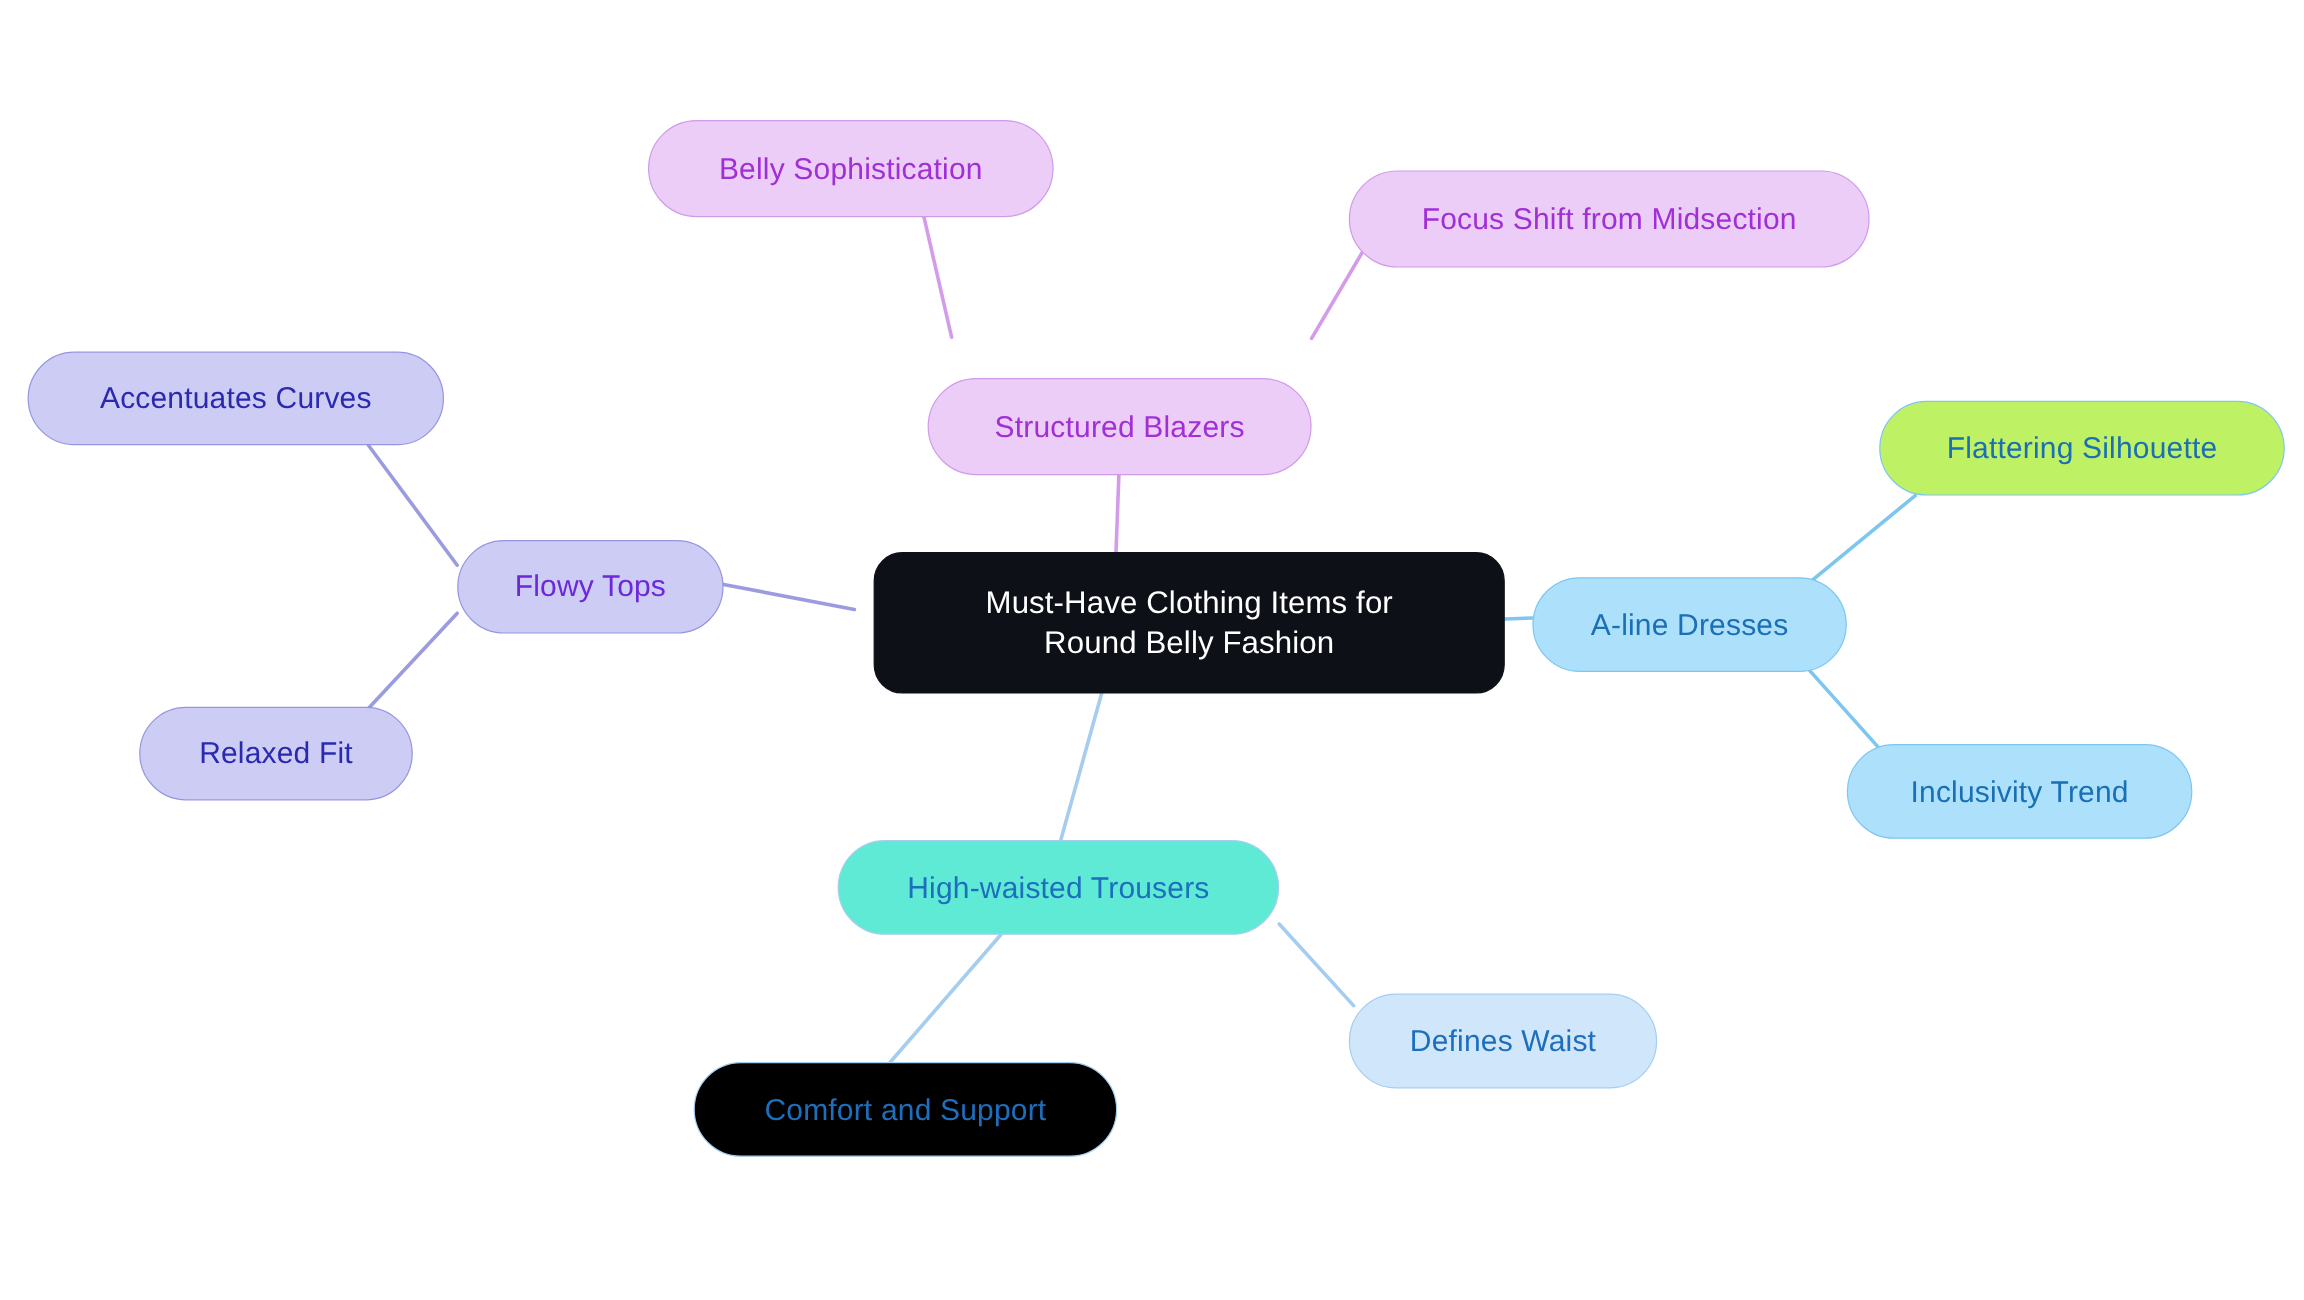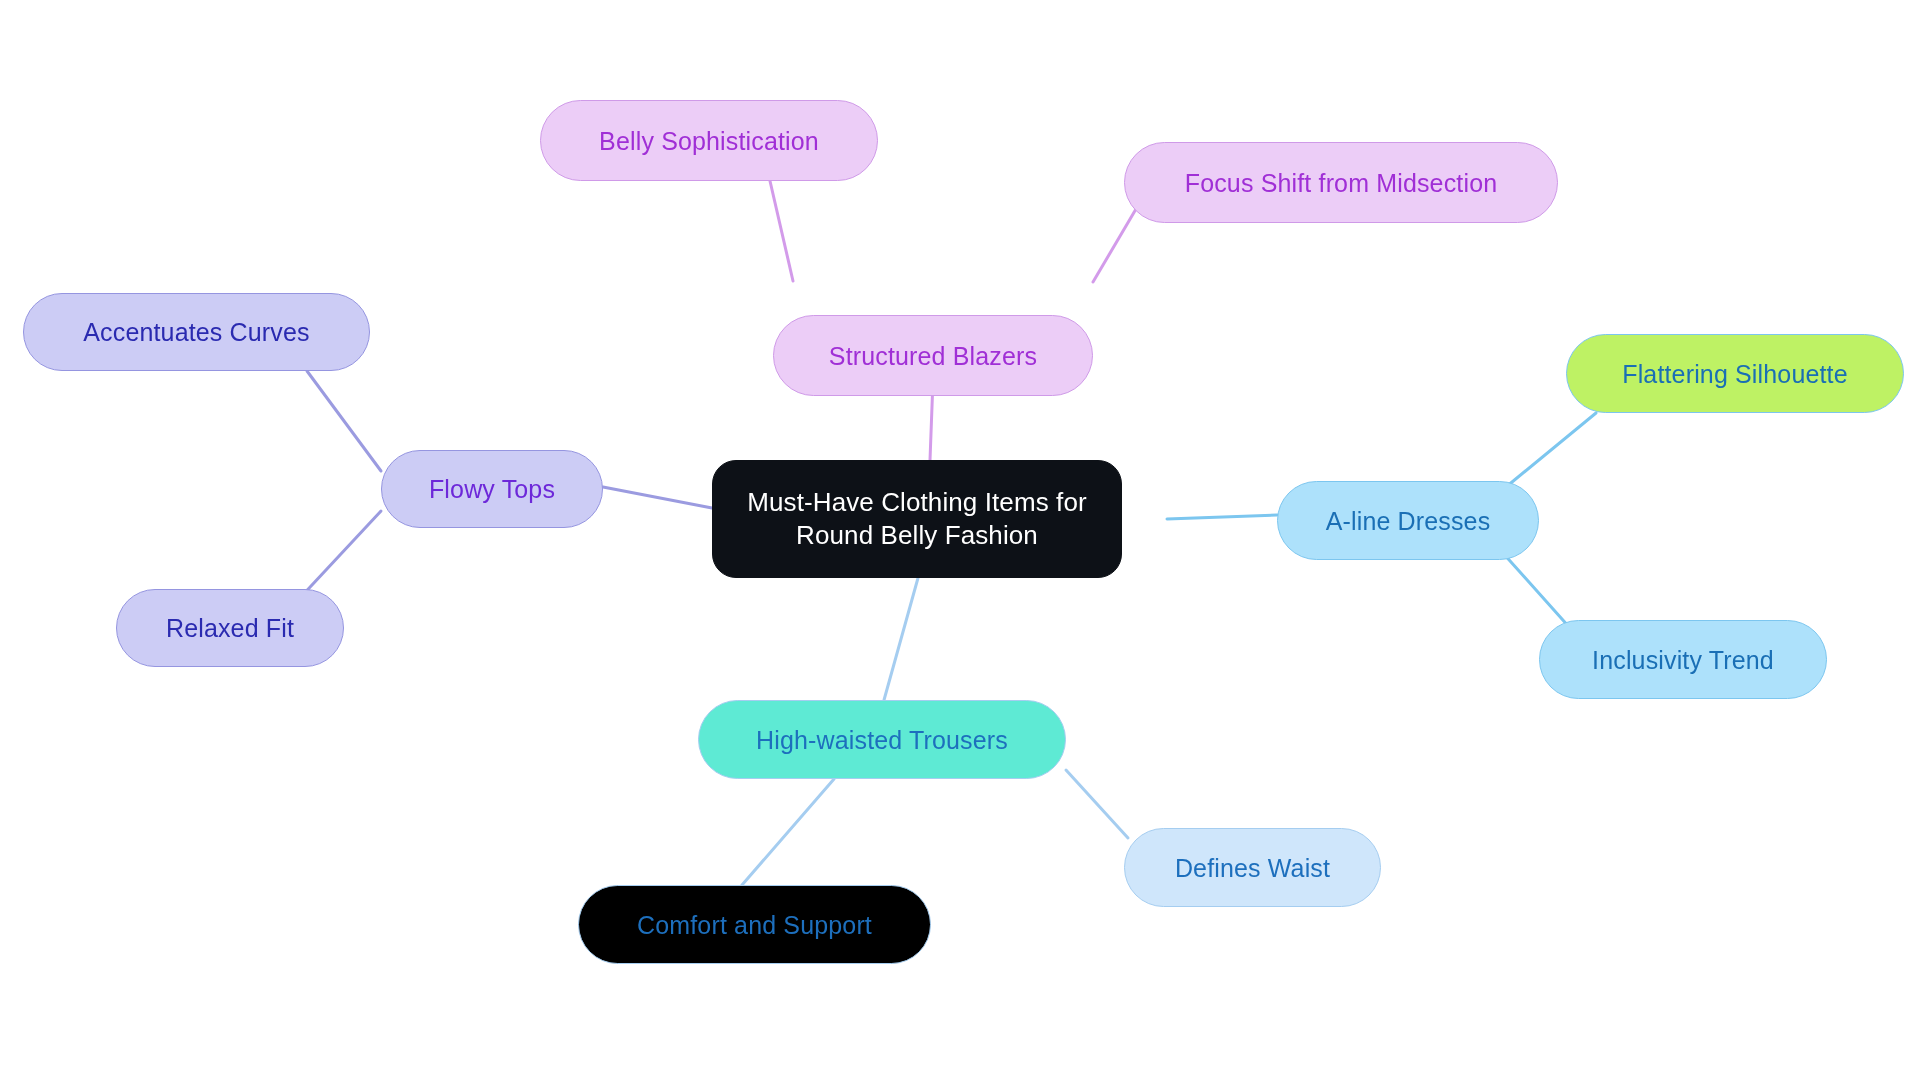--- a/index.html
+++ b/index.html
@@ -64,21 +64,21 @@
       <line x1="793" y1="281" x2="770" y2="181" stroke="#d39bea" stroke-width="3" stroke-linecap="round" fill="none"></line>
       <line x1="1093" y1="282" x2="1136" y2="209" stroke="#d39bea" stroke-width="3" stroke-linecap="round" fill="none"></line>
       <line x1="1167" y1="519" x2="1277" y2="515" stroke="#7cc6ef" stroke-width="3" stroke-linecap="round" fill="none"></line>
       <line x1="1506" y1="487" x2="1596" y2="413" stroke="#7cc6ef" stroke-width="3" stroke-linecap="round" fill="none"></line>
       <line x1="1502" y1="552" x2="1570" y2="628" stroke="#7cc6ef" stroke-width="3" stroke-linecap="round" fill="none"></line>
       <line x1="918" y1="578" x2="884" y2="700" stroke="#a5cdf0" stroke-width="3" stroke-linecap="round" fill="none"></line>
       <line x1="834" y1="779" x2="742" y2="885" stroke="#a5cdf0" stroke-width="3" stroke-linecap="round" fill="none"></line>
       <line x1="1066" y1="770" x2="1128" y2="838" stroke="#a5cdf0" stroke-width="3" stroke-linecap="round" fill="none"></line>
     </svg>
   <div id="node-layer">
-      <div class="node node-root" style="left: 712px; top: 460px; width: 410px; height: 118px; background: rgb(13, 17, 23); color: rgb(255, 255, 255); border-color: rgb(13, 17, 23);"><span>Must-Have Clothing Items for
+      <div class="node node-root" style="left: 728px; top: 460px; width: 526px; height: 118px; background: rgb(13, 17, 23); color: rgb(255, 255, 255); border-color: rgb(13, 17, 23);"><span>Must-Have Clothing Items for
 Round Belly Fashion</span></div>
       <div class="node node-branch" style="left: 381px; top: 450px; width: 222px; height: 78px; background: rgb(204, 204, 245); color: #6d28d9; border-color: rgb(149, 149, 224);"><span>Flowy Tops</span></div>
       <div class="node node-leaf" style="left: 23px; top: 293px; width: 347px; height: 78px; background: rgb(204, 204, 245); color: rgb(42, 42, 176); border-color: rgb(149, 149, 224); text-align: right;"><span>Accentuates Curves</span></div>
       <div class="node node-leaf" style="left: 116px; top: 589px; width: 228px; height: 78px; background: rgb(204, 204, 245); color: rgb(42, 42, 176); border-color: rgb(149, 149, 224);"><span>Relaxed Fit</span></div>
       <div class="node node-branch" style="left: 773px; top: 272px; width: 320px; height: 81px; background: rgb(236, 205, 247); color: rgb(160, 47, 214); border-color: rgb(207, 154, 232); margin-top: 43px;"><span>Structured Blazers</span></div>
       <div class="node node-leaf" style="left: 540px; top: 100px; width: 338px; height: 81px; background: rgb(236, 205, 247); color: rgb(160, 47, 214); border-color: rgb(207, 154, 232);"><span>Belly Sophistication</span></div>
       <div class="node node-leaf" style="left: 1124px; top: 128px; width: 434px; height: 81px; background: rgb(236, 205, 247); color: rgb(160, 47, 214); border-color: rgb(207, 154, 232); margin-top: 14px;"><span>Focus Shift from Midsection</span></div>
       <div class="node node-branch" style="left: 1277px; top: 481px; width: 262px; height: 79px; background: rgb(173, 225, 251); color: rgb(26, 111, 181); border-color: rgb(124, 198, 239);"><span>A-line Dresses</span></div>
       <div class="node node-leaf" style="left: 1566px; top: 334px; width: 338px; height: 79px; background: #bef264; color: rgb(26, 111, 181); border-color: rgb(124, 198, 239);"><span>Flattering Silhouette</span></div>
       <div class="node node-leaf" style="left: 1539px; top: 620px; width: 288px; height: 79px; background: rgb(173, 225, 251); color: rgb(26, 111, 181); border-color: rgb(124, 198, 239);"><span>Inclusivity Trend</span></div>

